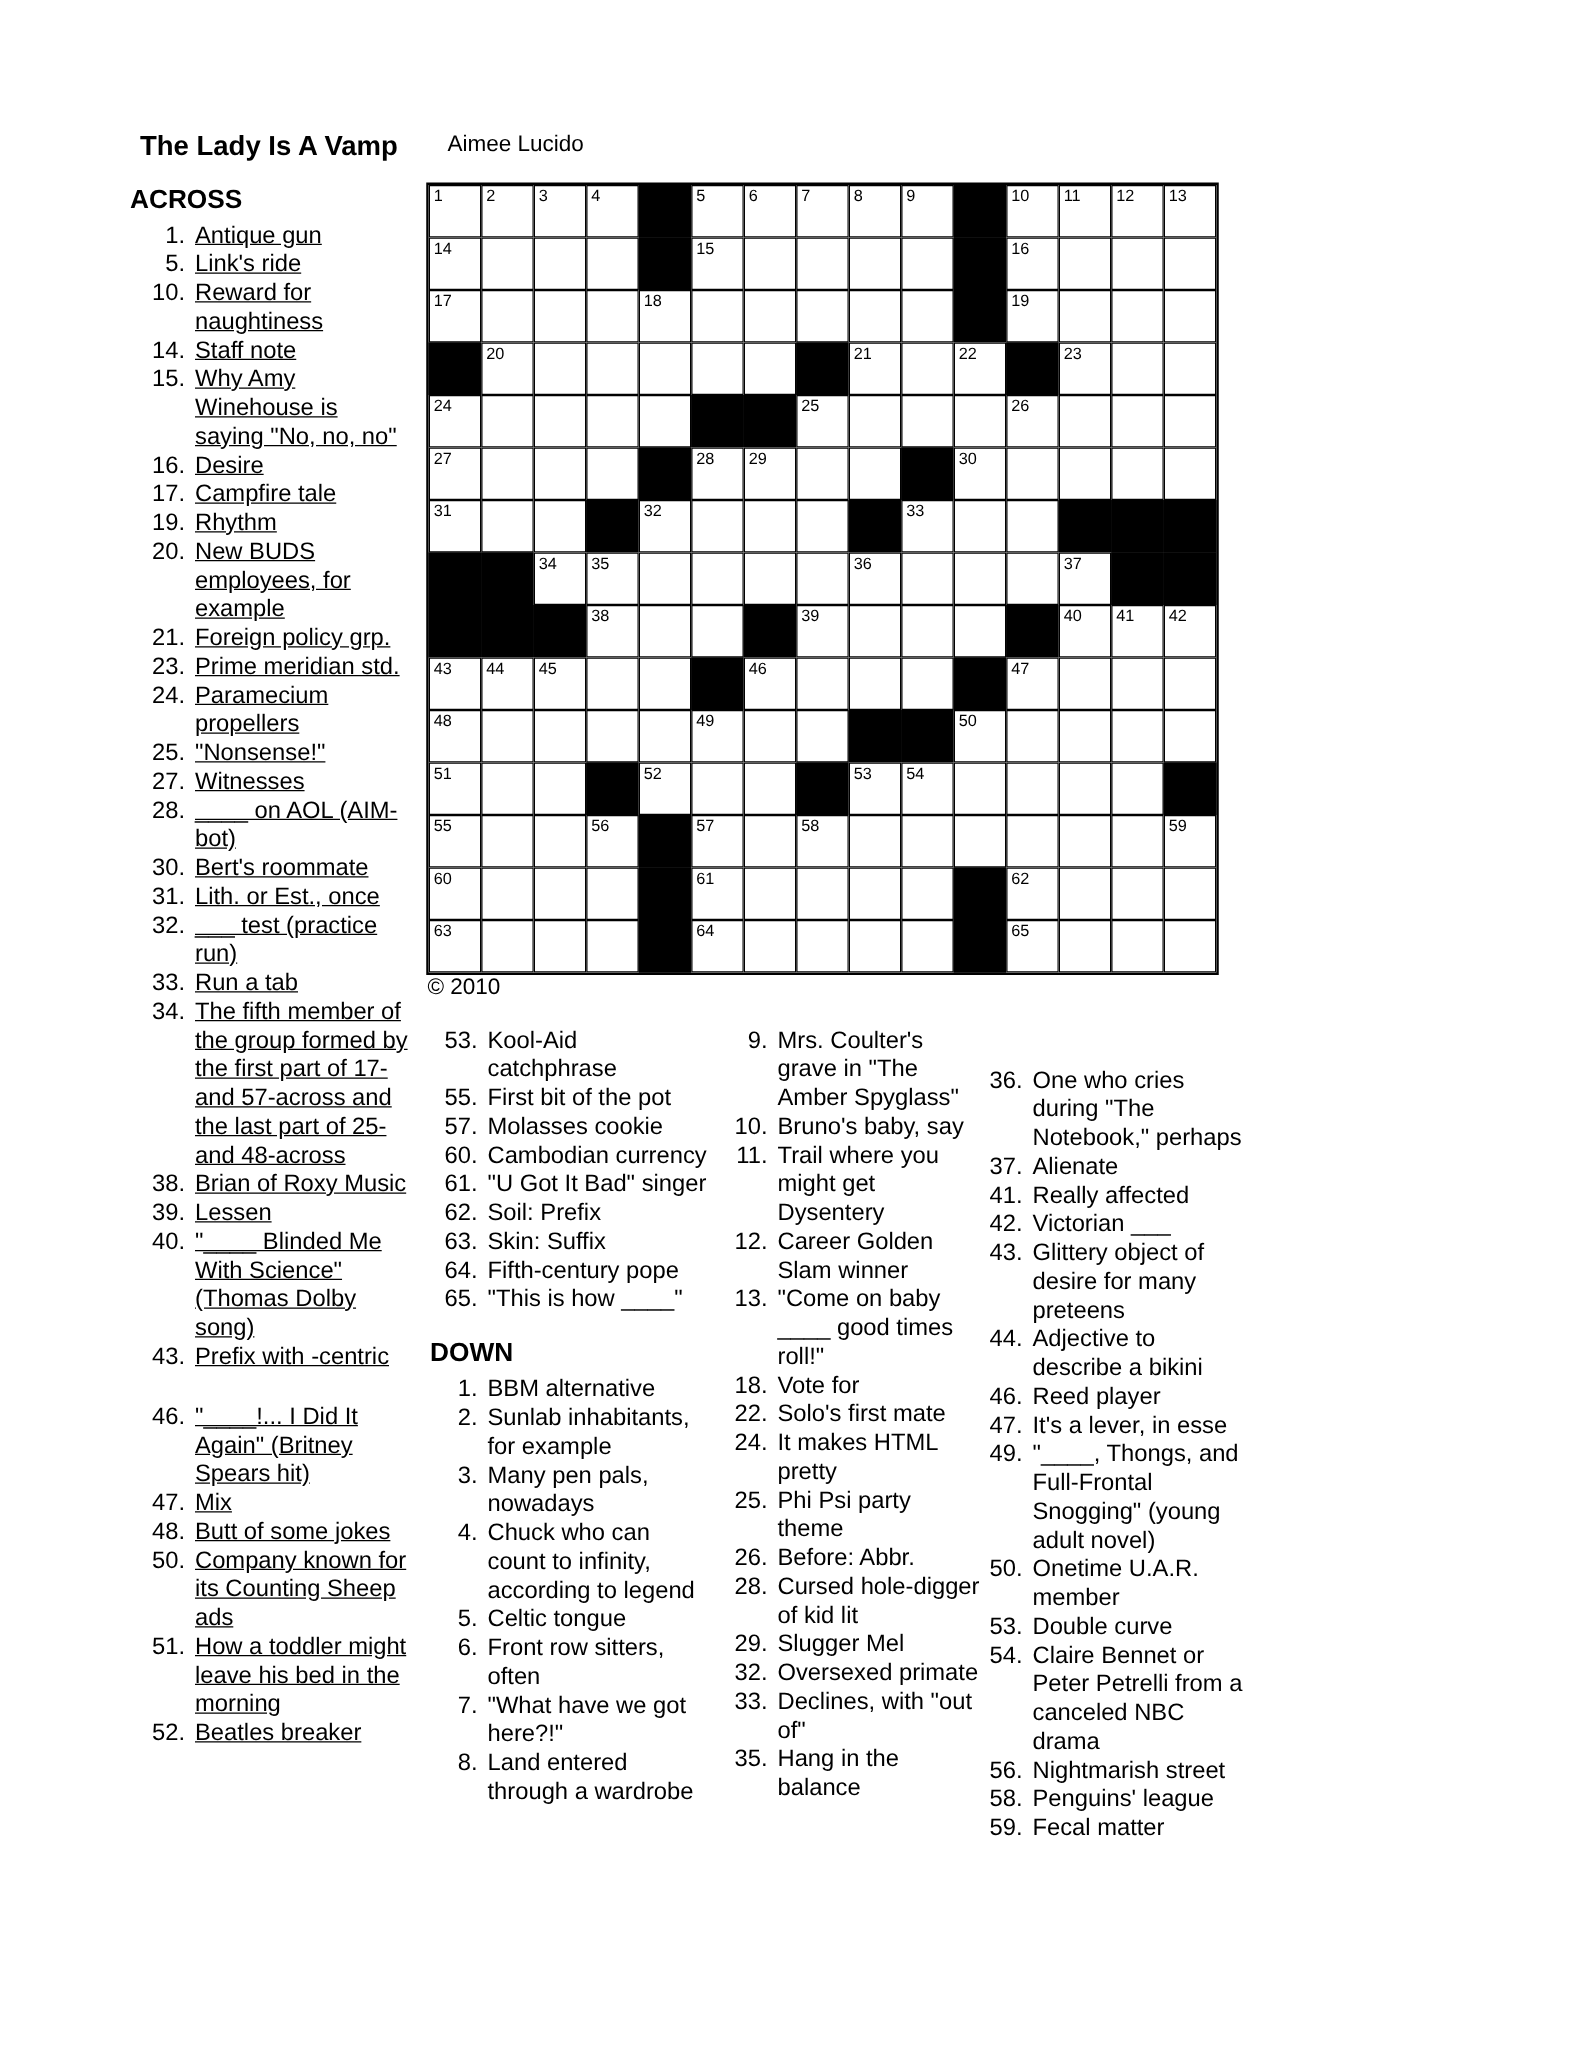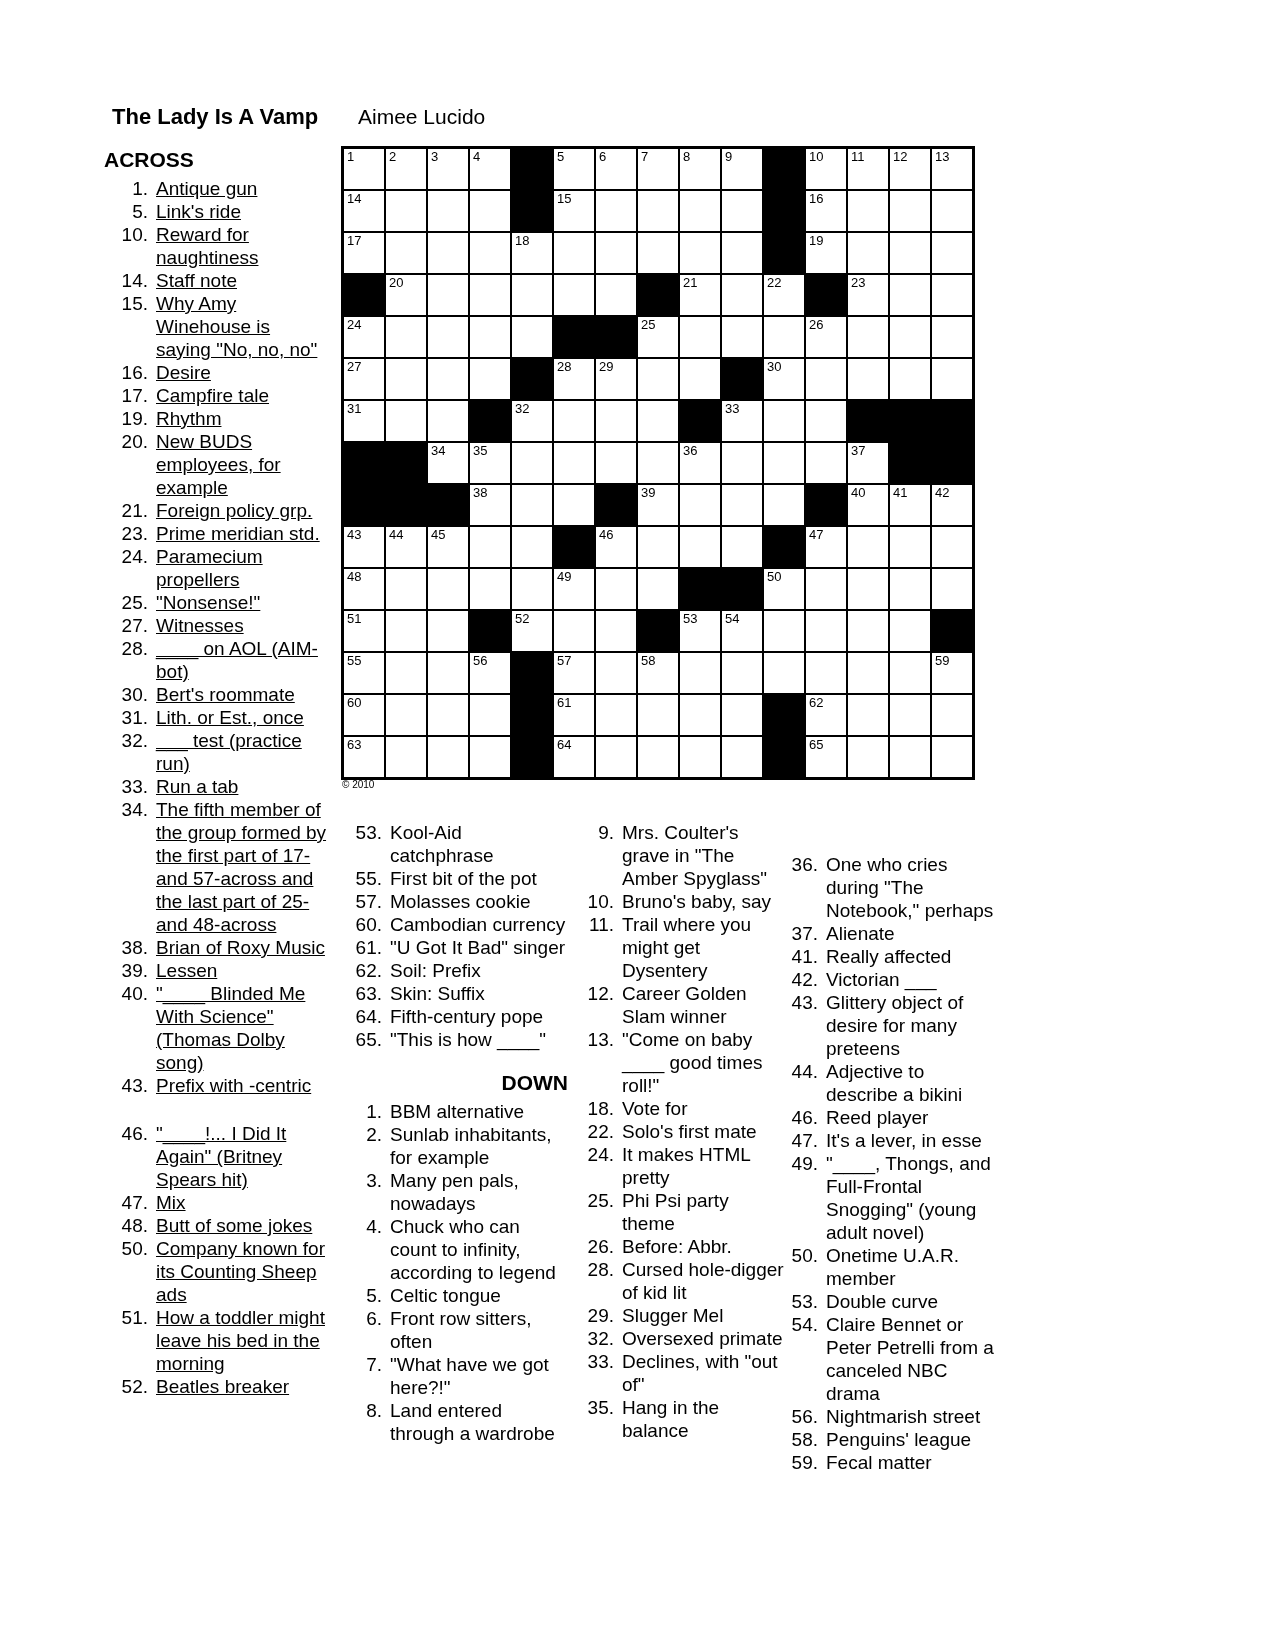--- a/index.html
+++ b/index.html
@@ -2,49 +2,49 @@
 <html><head>
 <meta charset="utf-8">
 <style>
   html,body{margin:0;padding:0;}
   body{
     width:1275px;height:1651px;background:#ffffff;color:#000000;
     font-family:"Liberation Sans",sans-serif;position:relative;overflow:hidden;
   }
   .abs{position:absolute;}
   .title{left:112px;top:104px;font-size:22px;font-weight:bold;white-space:nowrap;}
-  .author{left:358px;top:105px;font-size:21px;white-space:nowrap;}
+  .author{left:358px;top:105px;font-size:18px;white-space:nowrap;}
   .hdr{font-size:21px;font-weight:bold;}
   #across-hdr{left:104px;top:148px;}
   .cluecol{font-size:19px;line-height:23px;}
   #col1{left:104px;top:177px;width:224px;}
   #col2{left:344px;top:821px;width:224px;}
   #col3{left:578px;top:821px;width:207px;}
   #col4{left:782px;top:821px;width:214px;margin-top:32px;}
   .clue{display:flex;align-items:flex-start;}
   .clue.gap{margin-bottom:25px;}
   .cnumcol{flex:0 0 auto;text-align:right;margin-right:8px;}
   #col1 .cnumcol{width:44px;}
   #col2 .cnumcol{width:38px;}
   #col3 .cnumcol{width:36px;}
   #col4 .cnumcol{width:36px;}
   #col1 .ctext{width:172px;text-decoration:underline;}
   #col2 .ctext{width:178px;}
   #col3 .ctext{width:163px;}
   #col4 .ctext{width:170px;}
-  .downhdr{margin-top:20px;margin-bottom:6px;text-align:right;}
+  .downhdr{margin-top:20px;margin-bottom:6px;}
   #grid{
     left:341px;top:146px;
     display:grid;grid-template-columns:repeat(15,42px);grid-auto-rows:42px;
     border:2px solid #000;background:#fff;
   }
   .cell{border:1px solid #000;box-sizing:border-box;position:relative;background:#ffffff;}
   .cell.black{background:#000000;}
   .cnum{position:absolute;top:1px;left:3px;font-size:13px;line-height:14px;}
-  .copyright{left:342px;top:779px;font-size:10px;}
+  .copyright{left:342px;top:779px;font-size:18px;}
 </style>
 </head>
 <body>
 
 <div class="abs title">The Lady Is A Vamp</div>
 <div class="abs author">Aimee Lucido</div>
 
 <div class="abs hdr" id="across-hdr">ACROSS</div>
 
 <div class="abs cluecol" id="col1">

